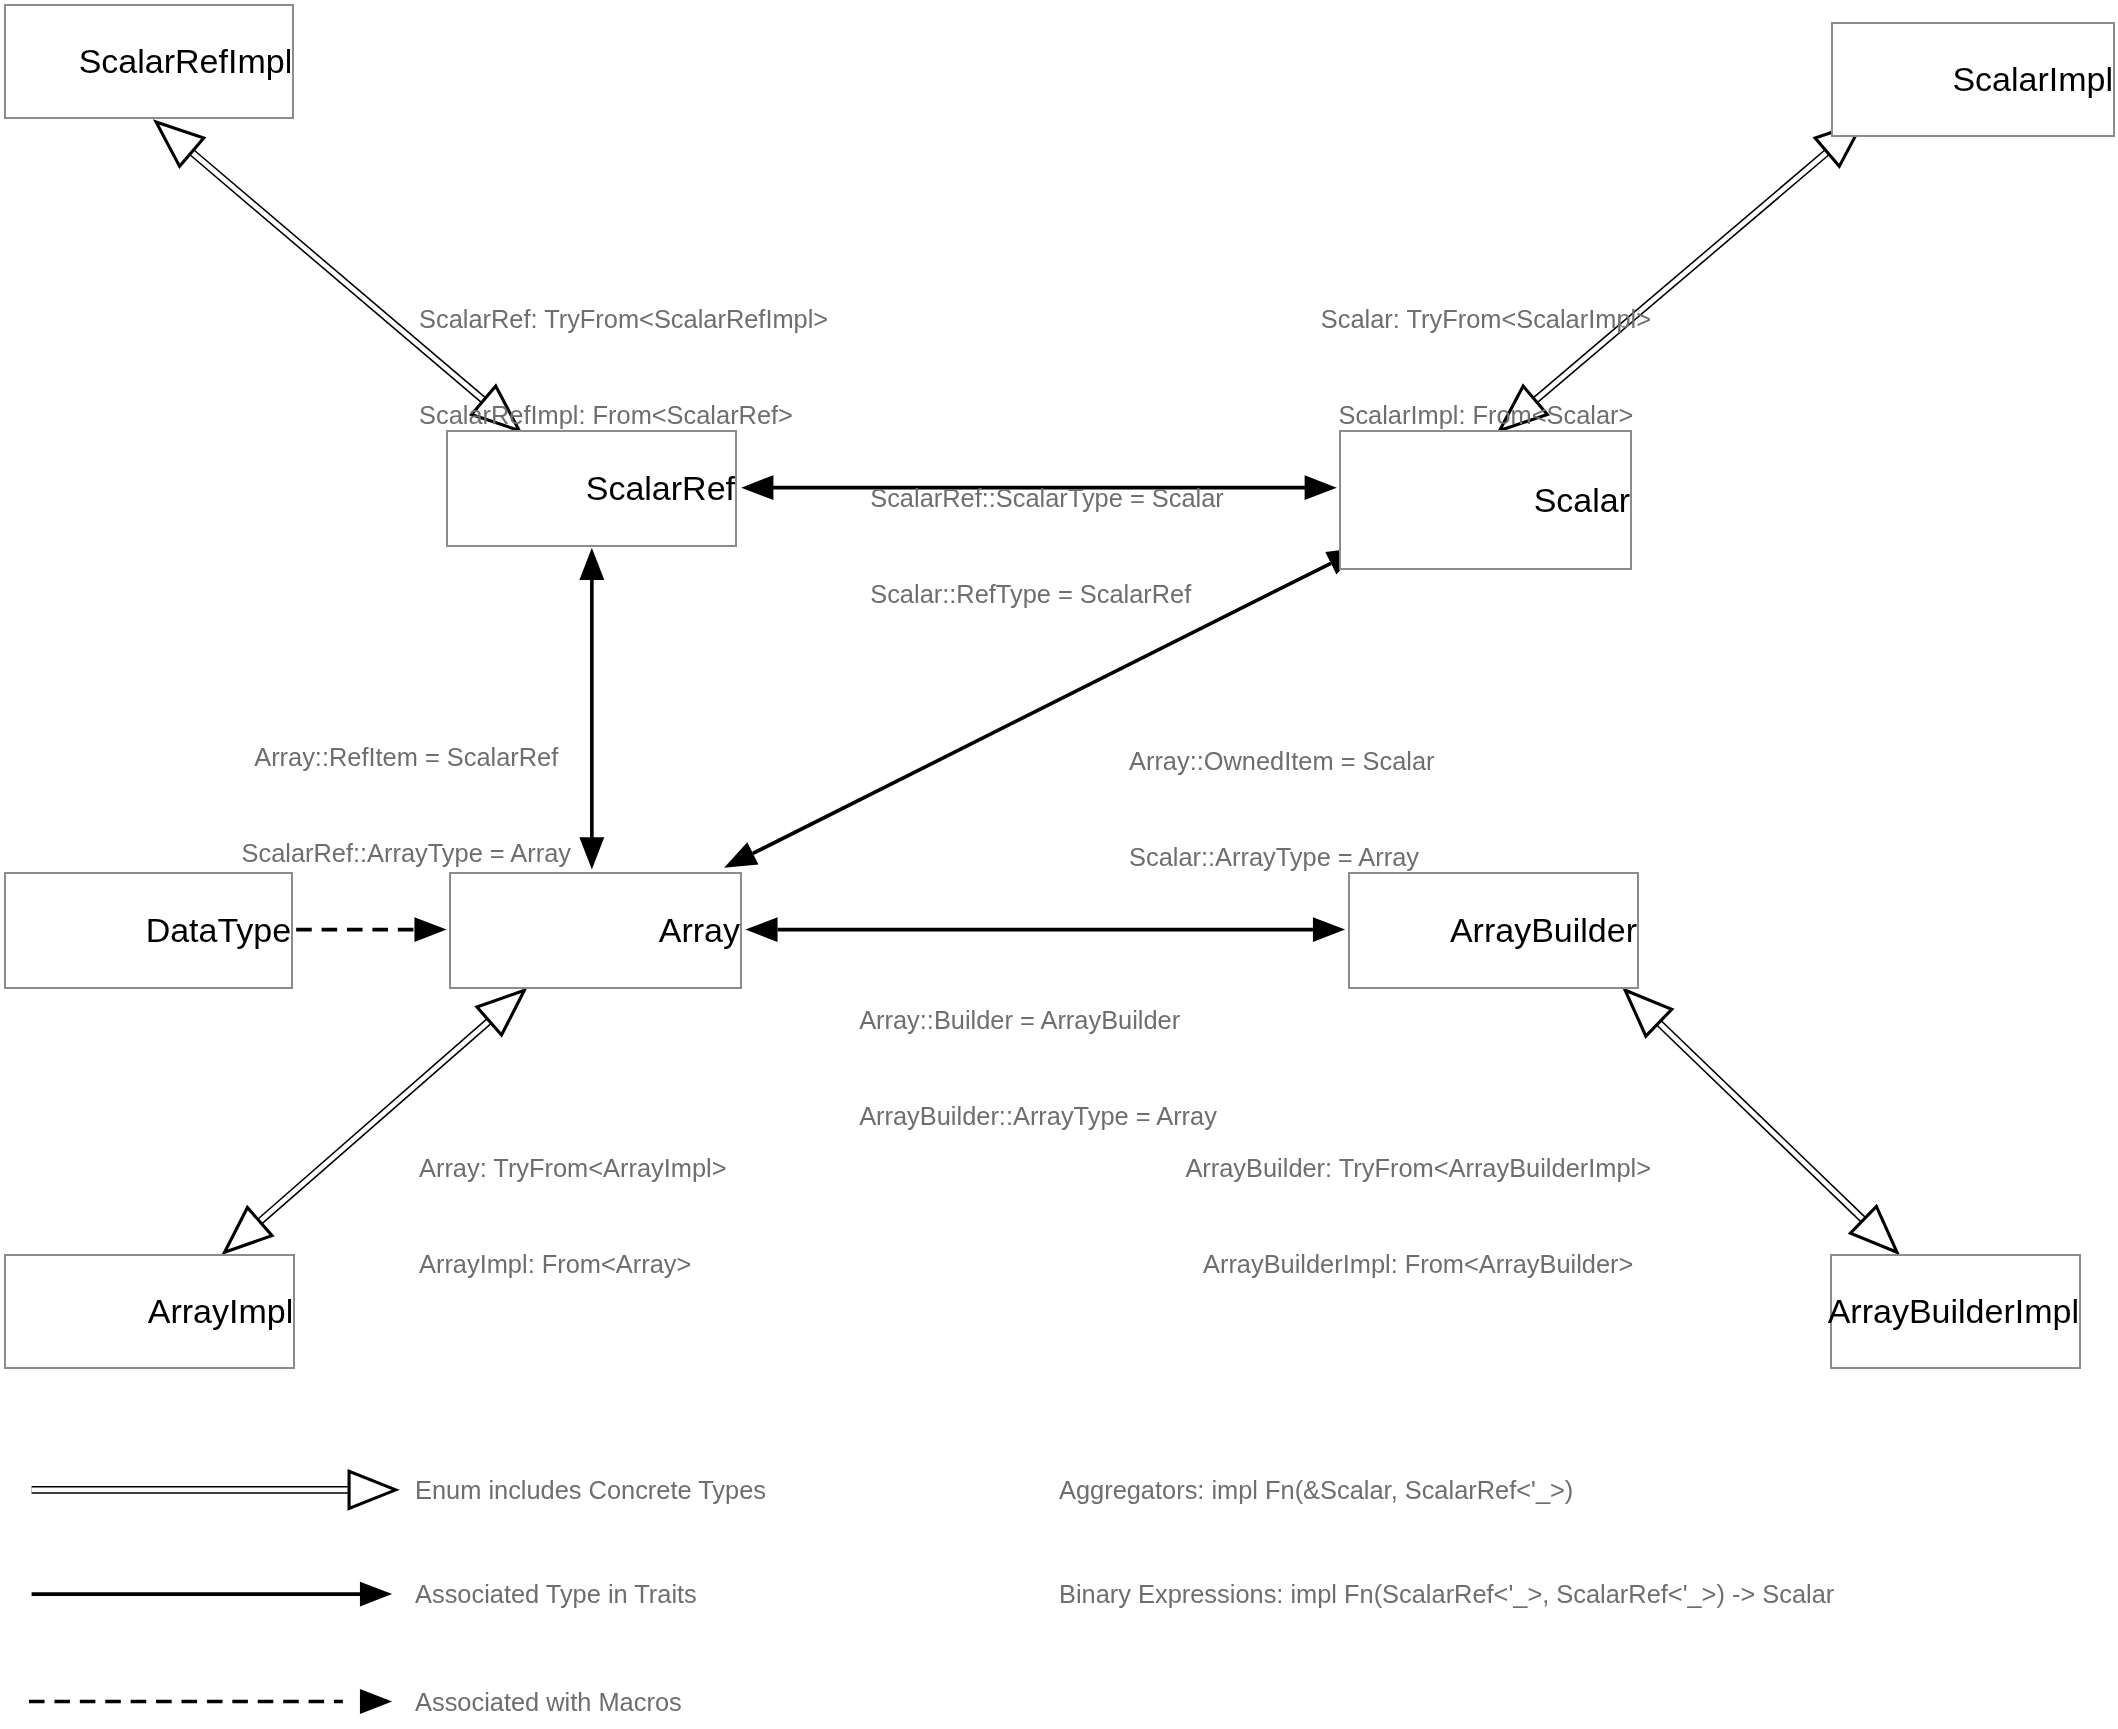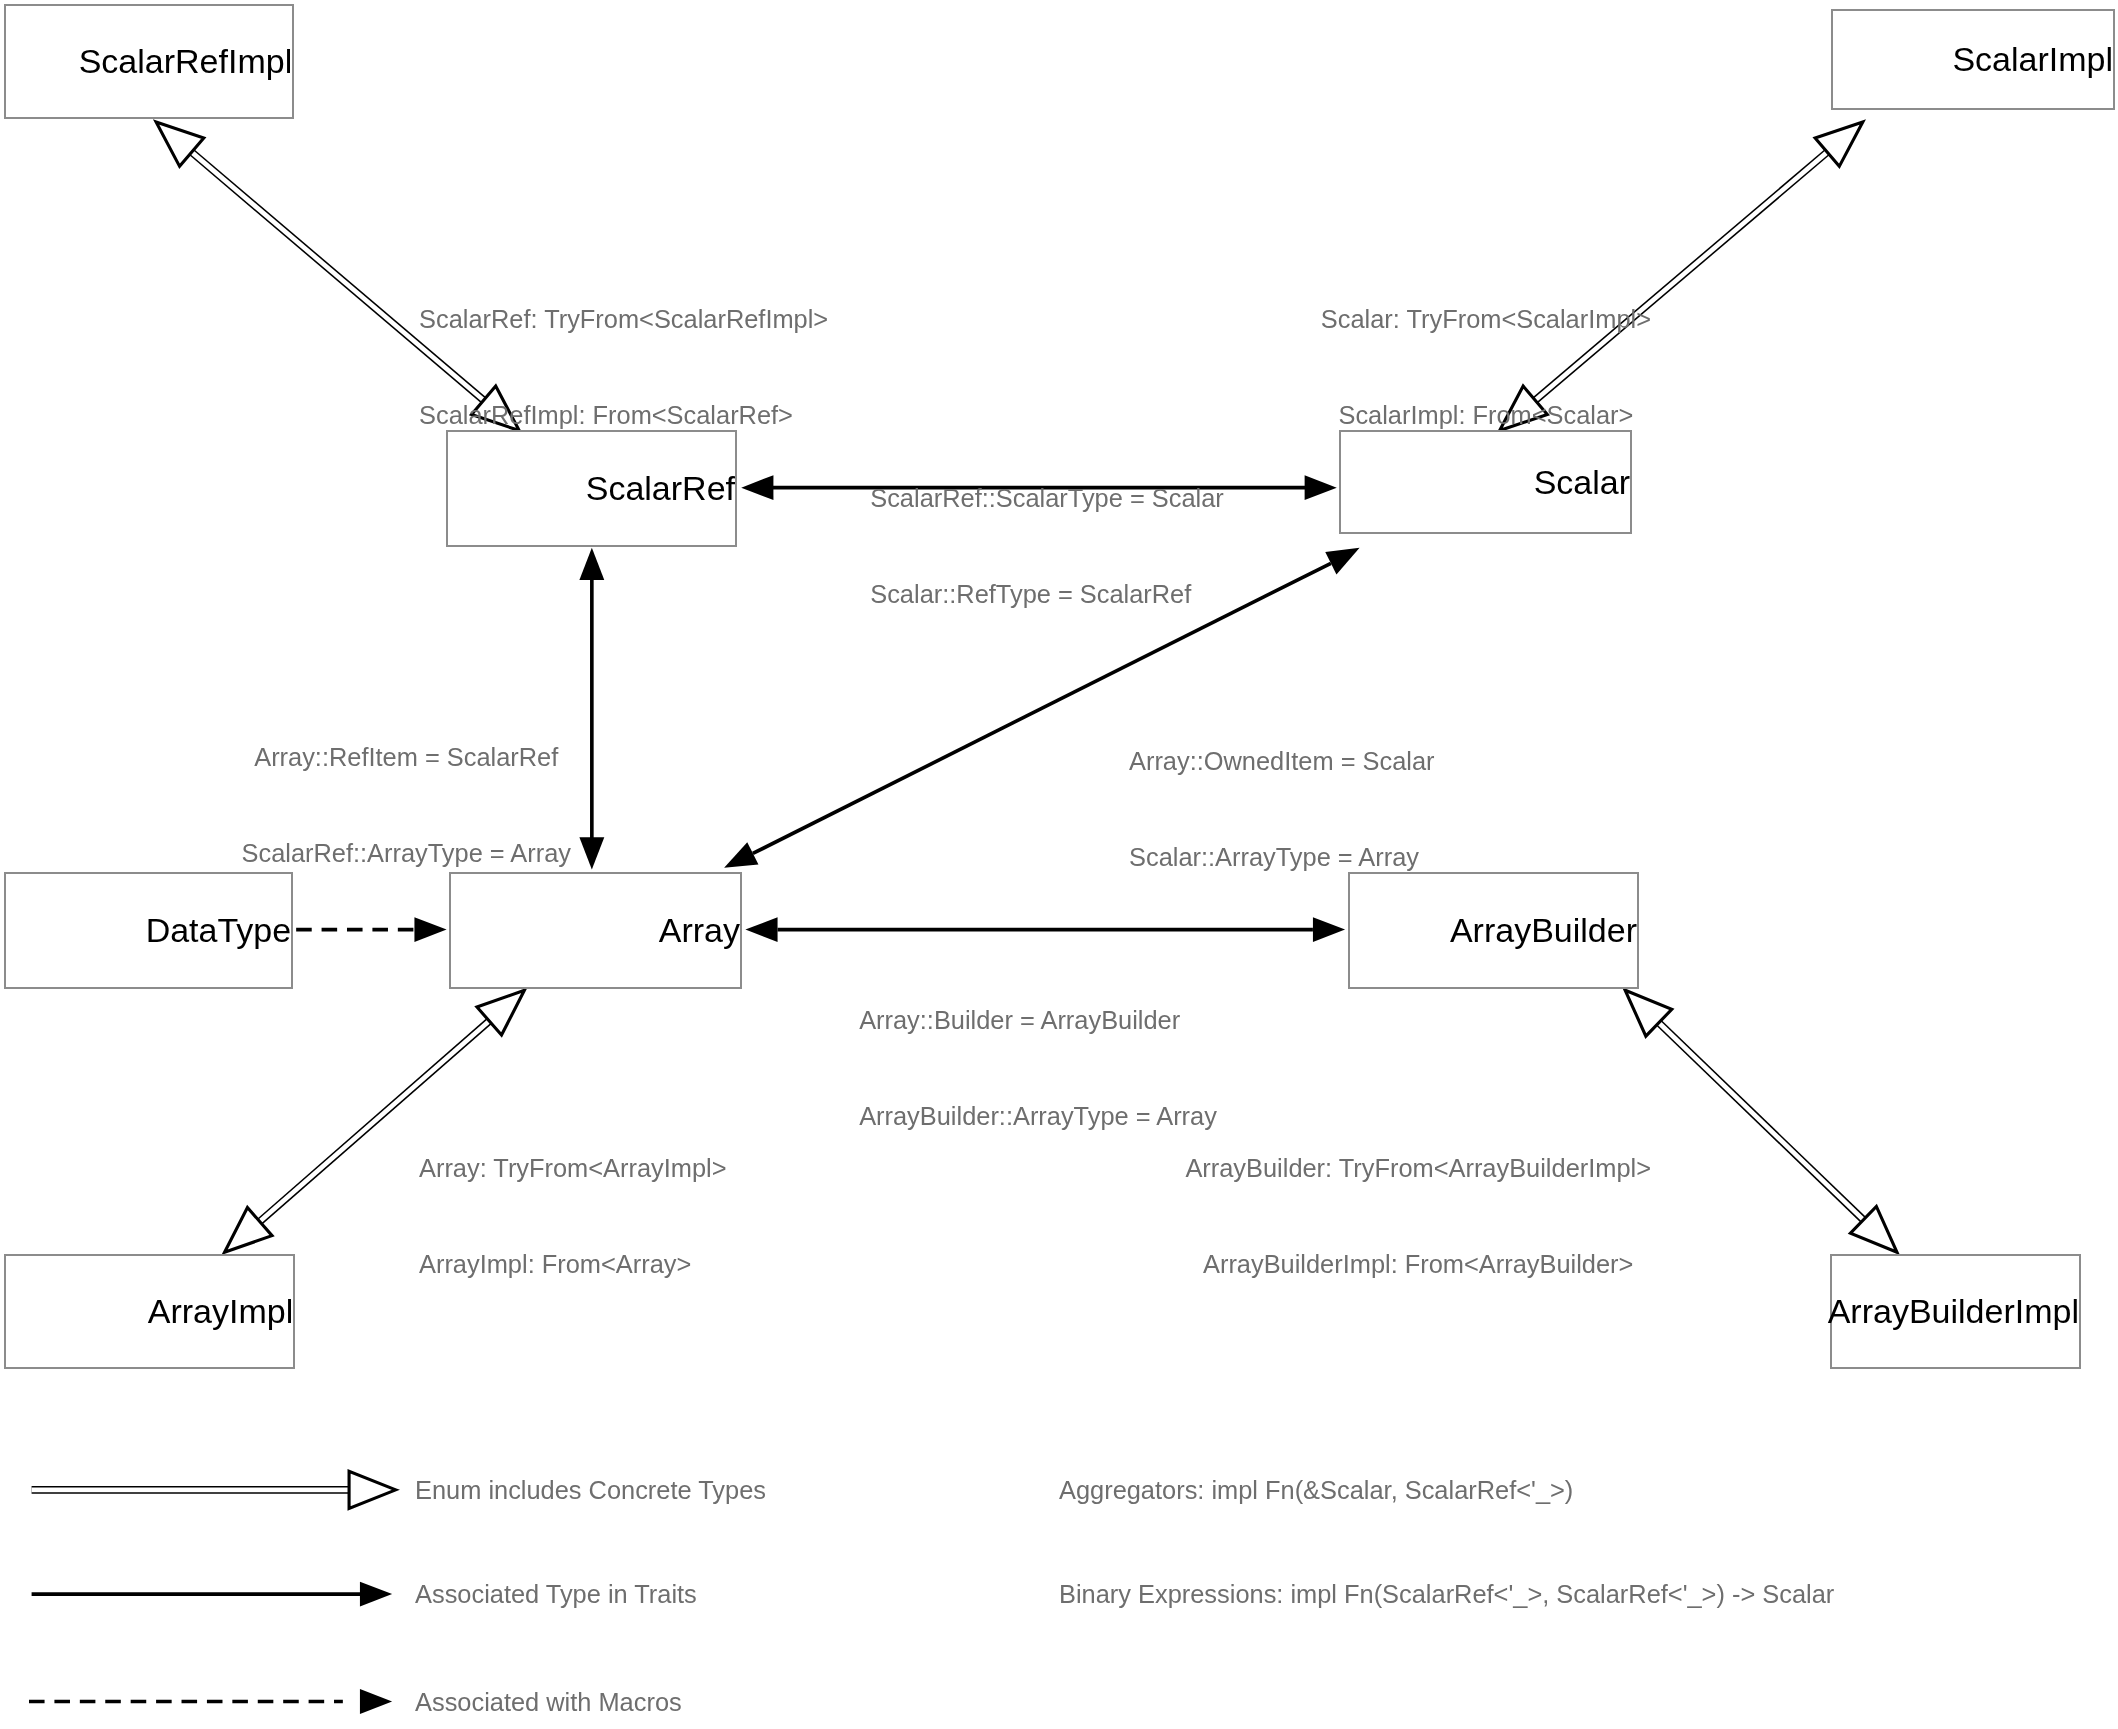--- a/index.html
+++ b/index.html
@@ -117,27 +117,27 @@
     </g>
     <g>
       <line class="dline" x1="55" y1="3280" x2="660" y2="3280"></line>
       <polygon class="shead" points="755,3280 693,3256 693,3304"></polygon>
     </g>
   </svg>
 
   <div class="node" style="left:4.2px;top:4.2px;width:290px;height:115px">
     <span>ScalarRefImpl</span>
   </div>
-  <div class="node" style="left:1831px;top:9px;width:284px;height:101px">
+  <div class="node" style="left:1831px;top:22px;width:284px;height:115px">
     <span>ScalarImpl</span>
   </div>
   <div class="node" style="left:446px;top:430px;width:291px;height:117px">
     <span>ScalarRef</span>
   </div>
-  <div class="node" style="left:1339px;top:430px;width:293px;height:104px">
+  <div class="node" style="left:1339px;top:430px;width:293px;height:140px">
     <span>Scalar</span>
   </div>
   <div class="node" style="left:4.2px;top:872px;width:289px;height:117px">
     <span>DataType</span>
   </div>
   <div class="node" style="left:449px;top:872px;width:293px;height:117px">
     <span>Array</span>
   </div>
   <div class="node" style="left:1348px;top:872px;width:291px;height:117px">
     <span>ArrayBuilder</span>

